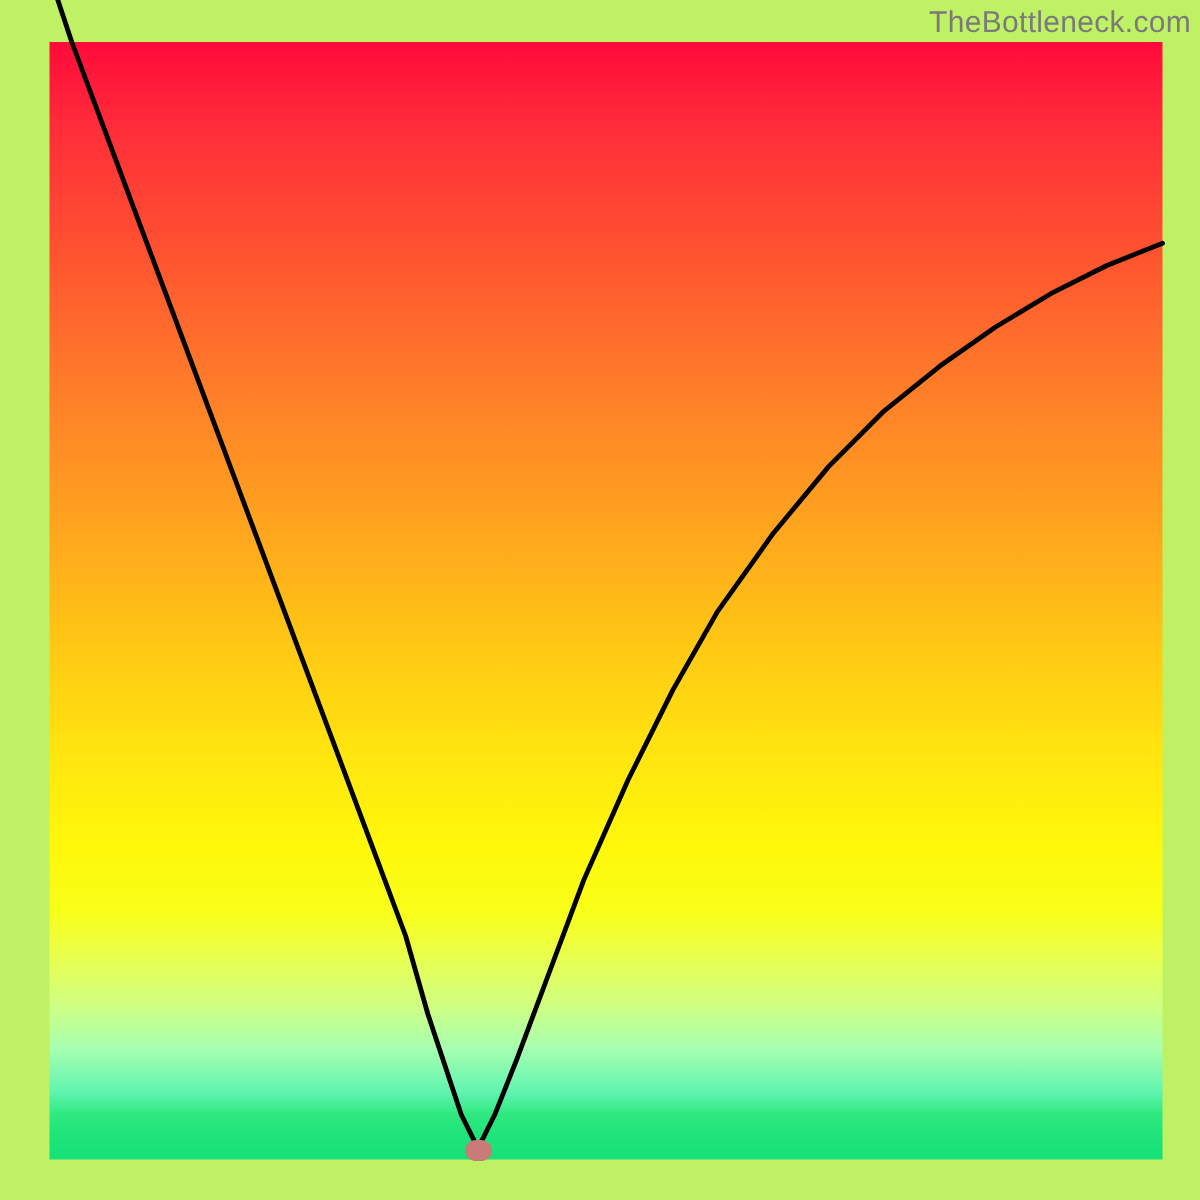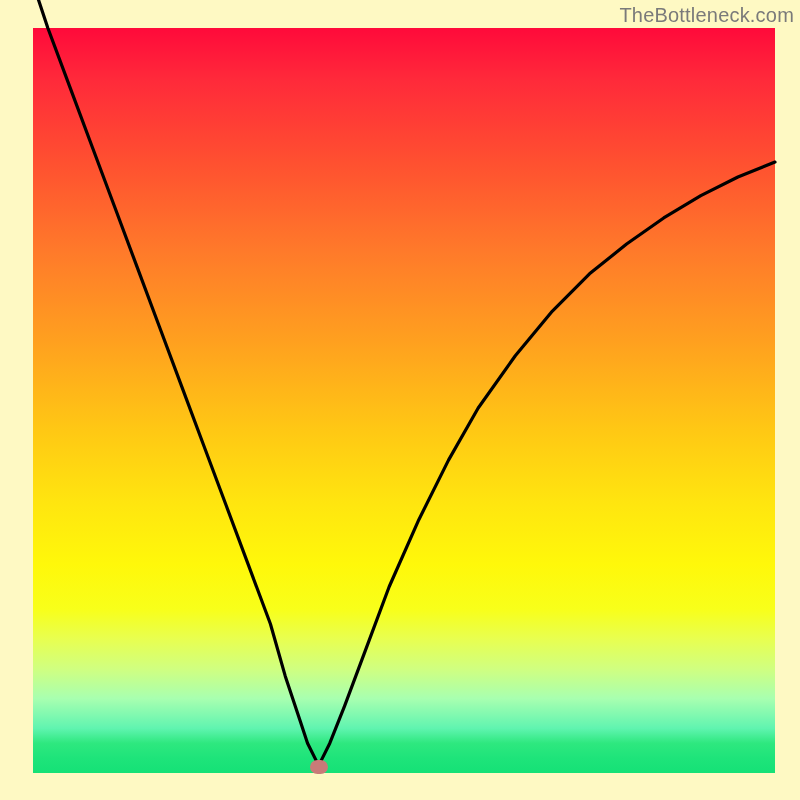--- a/index.html
+++ b/index.html
@@ -10,21 +10,21 @@
     background: #000;
     overflow: hidden;
     font-family: Arial, Helvetica, sans-serif;
   }
   .frame {
     position: absolute;
     left: 0;
     top: 0;
     width: 800px;
     height: 800px;
-    background: #fef9c3;
+    background: #bef264;
   }
   .plot-area {
     position: absolute;
     background: linear-gradient(to bottom,
       #ff0a3a 0%,
       #ff2a3a 7%,
       #ff5030 18%,
       #ff7a2a 30%,
       #ffa01f 42%,
       #ffc814 54%,

